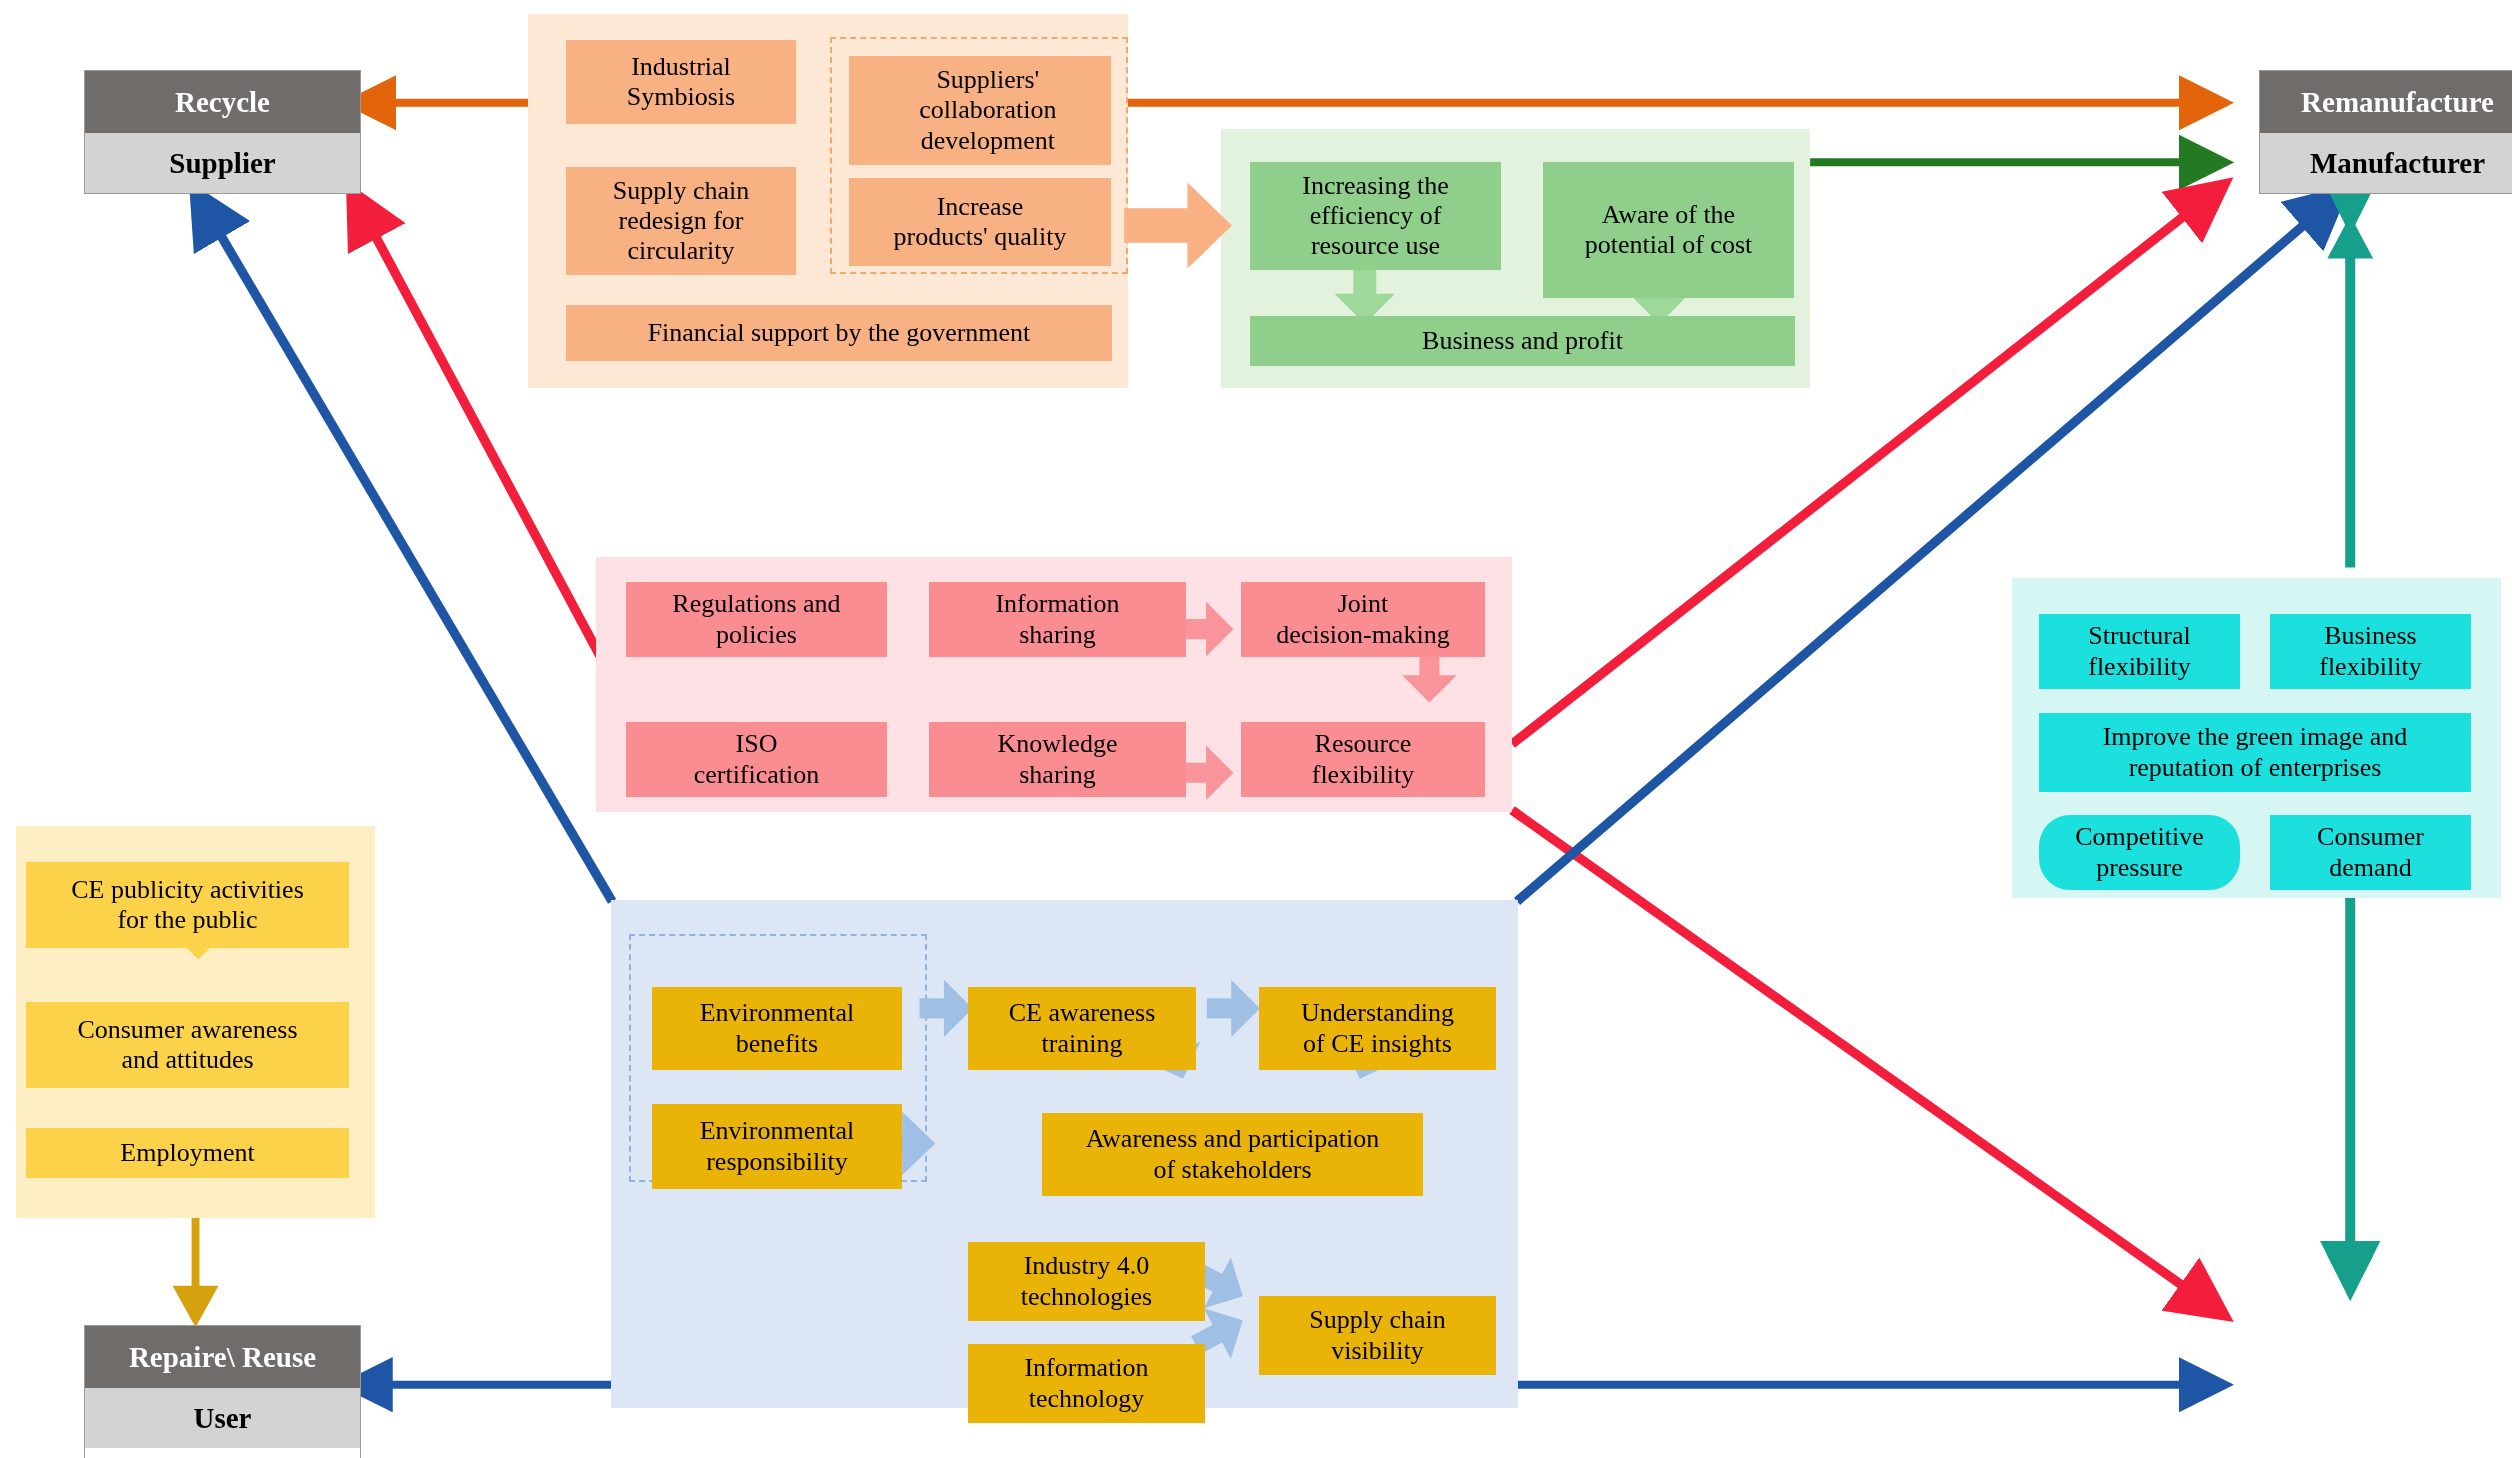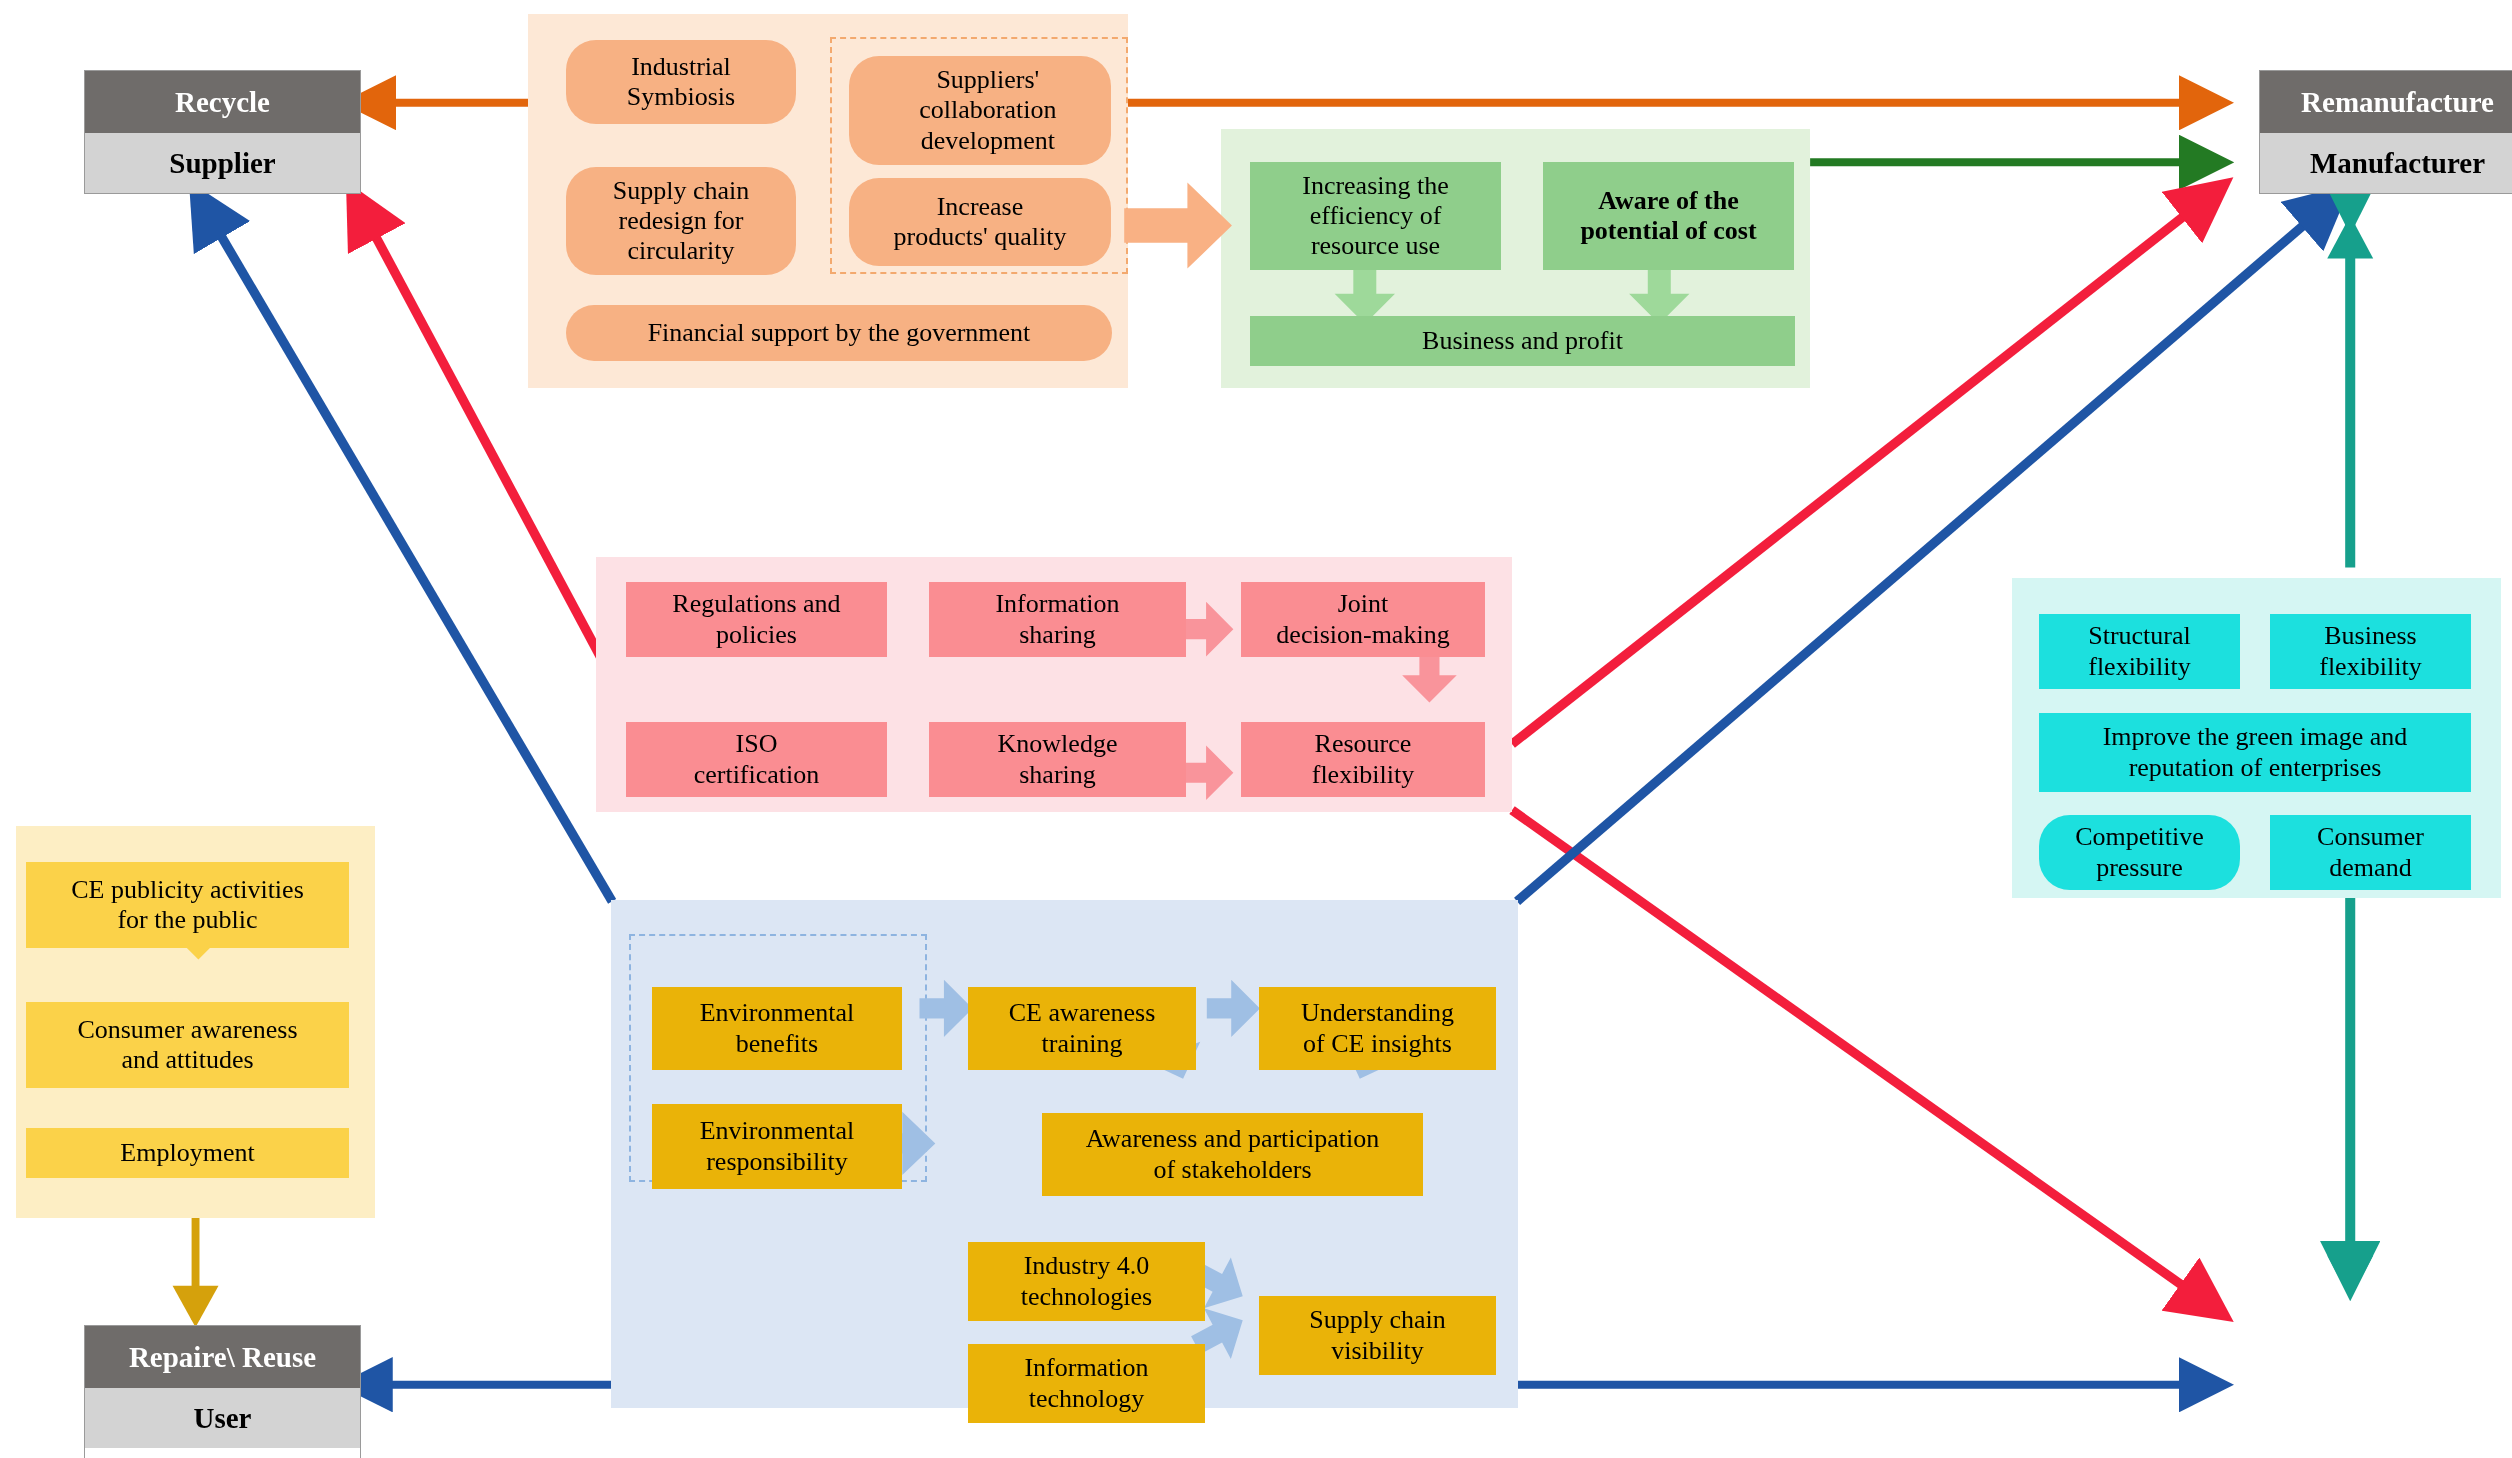--- a/index.html
+++ b/index.html
@@ -24,21 +24,21 @@
   .g-cyan  {background:#d5f6f3;}
   .g-yellow{background:#fdeec4;}
 
   .dash{position:absolute;box-sizing:border-box;z-index:4;}
   .dash-orange{border:2.9px dashed #f3a96e;}
   .dash-blue{border:2.9px dashed #8eb4e0;}
 
   
   .chip{position:absolute;display:flex;align-items:center;justify-content:center;text-align:center;
         box-sizing:border-box;color:#000000;z-index:6;line-height:1.16;padding:1.4px 4.3px;}
-  .c-orange{background:#f7b183;border-radius:30px;}
+  .c-orange{background:#f7b183;}
   .c-green {background:#8fce8b;}
   .c-pink  {background:#fa8d92;}
   .c-blue  {background:#eab308;margin-top:28px;}
   .c-cyan  {background:#1ce0de;}
   .c-yellow{background:#fbd249;}
 </style>
 </head>
 <body>
 
 <div id="stage">
@@ -193,21 +193,21 @@
   <div class="chip c-orange" style="left:849px;top:56px;width:262px;height:109px;font-size:26px;white-space:pre-line;padding-left:20px;">Suppliers'
 collaboration
 development</div>
   <div class="chip c-orange" style="left:849px;top:178px;width:262px;height:88px;font-size:26px;white-space:pre-line;">Increase
 products' quality</div>
   <div class="chip c-orange" style="left:566px;top:305px;width:546px;height:56px;font-size:26px;white-space:pre-line;">Financial support by the government</div>
 
   <div class="chip c-green" style="left:1250px;top:162px;width:251px;height:108px;font-size:26px;white-space:pre-line;">Increasing the
 efficiency of
 resource use</div>
-  <div class="chip c-green" style="left:1543px;top:162px;width:251px;height:108px;font-size:26px;white-space:pre-line;font-weight:bold;">Aware of the
+  <div class="chip c-green" style="left:1543px;top:162px;width:251px;height:136px;font-size:26px;white-space:pre-line;">Aware of the
 potential of cost</div>
   <div class="chip c-green" style="left:1250px;top:316px;width:545px;height:50px;font-size:26px;white-space:pre-line;">Business and profit</div>
 
   <div class="chip c-pink" style="left:626px;top:582px;width:261px;height:75px;font-size:26px;white-space:pre-line;">Regulations and
 policies</div>
   <div class="chip c-pink" style="left:626px;top:722px;width:261px;height:75px;font-size:26px;white-space:pre-line;">ISO
 certification</div>
   <div class="chip c-pink" style="left:929px;top:582px;width:257px;height:75px;font-size:26px;white-space:pre-line;">Information
 sharing</div>
   <div class="chip c-pink" style="left:929px;top:722px;width:257px;height:75px;font-size:26px;white-space:pre-line;">Knowledge

